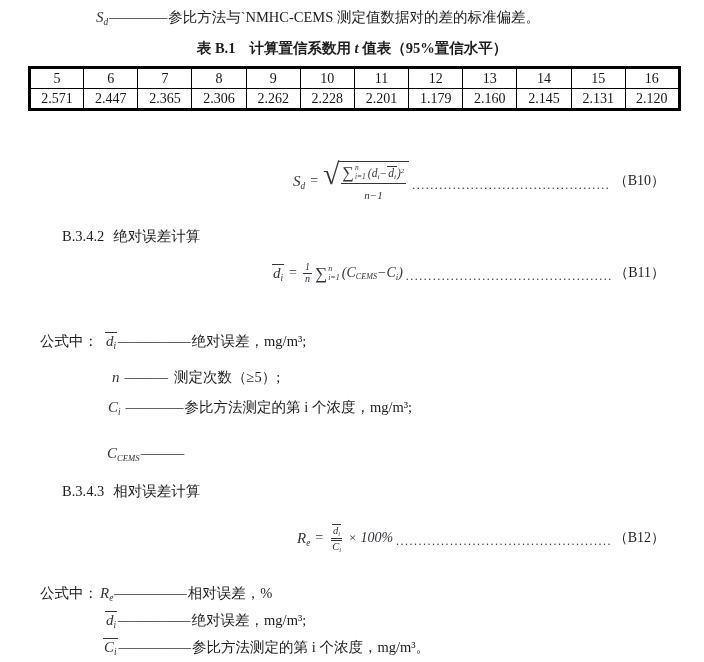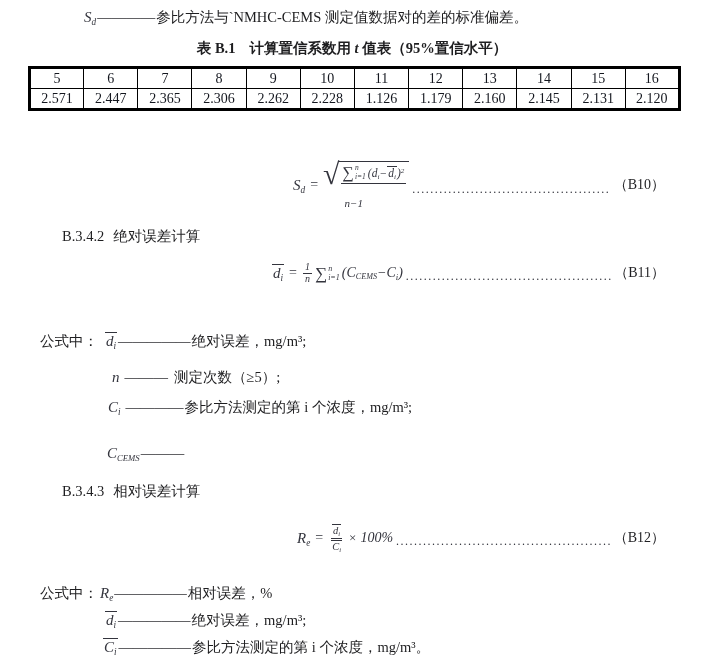--- a/index.html
+++ b/index.html
@@ -29,21 +29,21 @@
   sub.ss, sup.ss { font-style:italic; line-height:0; }
   sub.ss { font-size:62%; vertical-align:-0.3em; }
   sup.ss { font-size:62%; vertical-align:0.5em; }
   .bar { display:inline-block; border-top:1.2px solid currentColor; line-height:1.1; padding:0 1px; }
 
   .sqrt { display:inline-flex; align-items:flex-start; }
   .rsign { font-style:normal; font-size:30px; line-height:0.95; transform:translateY(-1px); }
   .radicand { border-top:1.3px solid currentColor; margin-left:-2px; padding:2px 3px 0 3px; }
   .vfrac { display:inline-flex; flex-direction:column; align-items:center; line-height:1.15; }
   .vfrac .num { white-space:nowrap; font-size:11.5px; padding:0 2px 1px 2px; display:inline-flex; align-items:center; }
-  .vfrac .den { border-top:1px solid currentColor; font-size:11px; padding:13px 4px 0 4px; align-self:stretch; }
+  .vfrac .den { border-top:1px solid currentColor; font-size:11px; padding:5px 4px 0 4px; align-self:stretch; text-align:center; }
   .sumop { font-style:normal; font-size:16px; line-height:1; }
   .sumlim { display:inline-flex; flex-direction:column; align-items:flex-start; font-size:7.5px; line-height:1.15; margin:0 2px 0 1px; }
   .nexpr { font-size:11.5px; white-space:nowrap; }
 
   .sfrac { display:inline-flex; flex-direction:column; align-items:center; font-size:10px; line-height:1.05; margin:0 3px 0 1px; }
   .sfrac .sden { border-top:1px solid currentColor; padding:0 2px; }
   .b11expr { font-size:14px; white-space:nowrap; }
   .b11expr sub.cems { font-size:58%; font-style:italic; vertical-align:-0.3em; }
 
   .b12frac { display:inline-flex; flex-direction:column; align-items:center; line-height:1.1; margin:0 3px; font-size:10.5px; }
@@ -62,21 +62,21 @@
   .defrow .term { font-size:15px; }
   .ddash { font-style:normal; color:#2a2a2e; margin:0 1px; letter-spacing:0; }
   .lead-gap { margin-left:7px; }
   .sp { margin-left:5px; }
 </style>
 </head>
 <body>
 
 <div class="doc">
 
-  <div class="abs cjk" style="left:84px; top:7px;">
+  <div class="abs cjk" style="left:96px; top:7px;">
     <span class="math lhs"><span>S</span><sub class="ss">d</sub></span><span class="ddash">————</span><span>参比方法与`NMHC-CEMS 测定值数据对的差的标准偏差。</span>
   </div>
 
   <div class="abs caption" style="top:39px;">
     <span>表 B.1</span><span class="gap">计算置信系数用 </span><i>t</i><span> 值表（95%置信水平）</span>
   </div>
 
   <table class="ttable abs" style="left:28px; top:66px;">
     <tbody>
         <tr>
@@ -93,21 +93,21 @@
       <td>15</td>
       <td>16</td>
     </tr>
     <tr>
       <td>2.571</td>
       <td>2.447</td>
       <td>2.365</td>
       <td>2.306</td>
       <td>2.262</td>
       <td>2.228</td>
-      <td>1.126</td>
+      <td>2.201</td>
       <td>1.179</td>
       <td>2.160</td>
       <td>2.145</td>
       <td>2.131</td>
       <td>2.120</td>
     </tr>
   </tbody>
     </table>
 
   <div class="abs frow math" style="left:293px; top:161px; width:372px;">

